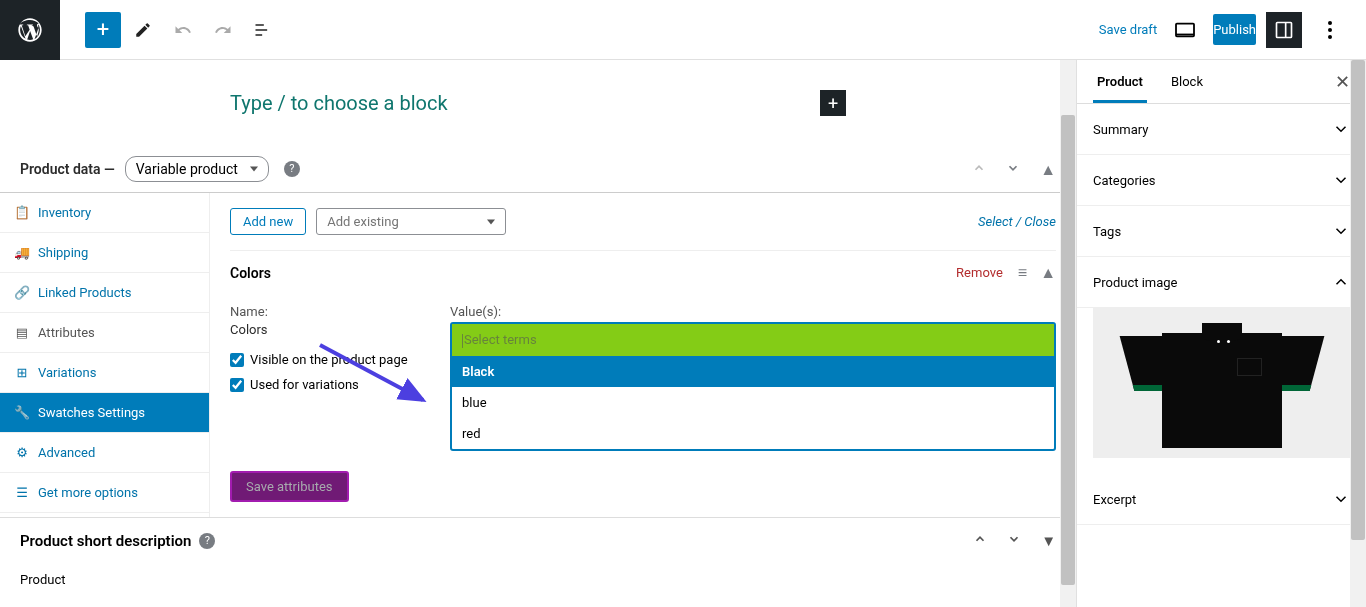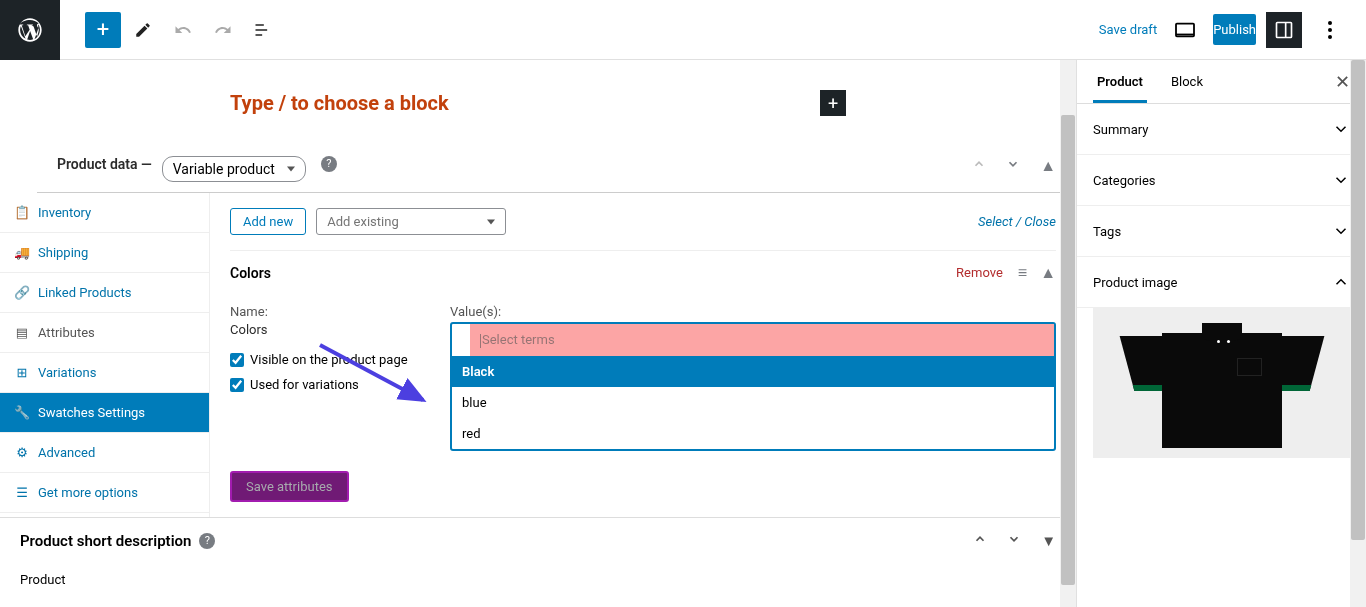--- a/index.html
+++ b/index.html
@@ -18,24 +18,24 @@
 .publish-btn { background: #007cba; color: #fff; padding: 8px 0; border-radius: 2px; font-size: 13px; cursor: pointer; }
 .settings-toggle { width: 36px; height: 36px; background: #1d2327; display: flex; align-items: center; justify-content: center; color: #fff; cursor: pointer; }
 .options-btn { width: 36px; height: 36px; display: flex; align-items: center; justify-content: center; cursor: pointer; }
 
 .content { display: flex; height: 547px; }
 .main-area { flex: 1; overflow-y: auto; position: relative; }
 .main-scroll { position: absolute; right: 0; top: 0; width: 16px; height: 100%; background: #f1f1f1; }
 .main-thumb { position: absolute; width: 14px; left: 1px; top: 55px; height: 470px; background: #c1c1c1; border-radius: 2px; }
 
 .placeholder-row { display: flex; align-items: center; padding: 30px 230px; }
-.placeholder-text { color: #c2410c; font-size: 20px; font-weight: bold; }
+.placeholder-text { color: #0f766e; font-size: 20px; }
 .add-block { margin-left: auto; width: 26px; height: 26px; background: #1d2327; display: flex; align-items: center; justify-content: center; color: #fff; cursor: pointer; font-size: 18px; }
 
-.product-data-bar { display: flex; align-items: flex-start; padding: 10px 20px; border-bottom: 1px solid #ccc; margin-left: 37px; }
+.product-data-bar { display: flex; align-items: center; padding: 10px 20px; border-bottom: 1px solid #ccc; }
 .pd-label { font-size: 14px; color: #2c2c2c; font-weight: 600; margin-right: 10px; }
 .pd-select { border: 1px solid #8c8f94; border-radius: 11px; padding: 4px 30px 4px 10px; font-size: 14px; position: relative; background: #fff; cursor: pointer; }
 .pd-select::after { content: ''; position: absolute; right: 10px; top: 50%; transform: translateY(-50%); border-left: 4px solid transparent; border-right: 4px solid transparent; border-top: 5px solid #555; }
 .pd-help { width: 16px; height: 16px; background: #787c82; color: #fff; border-radius: 50%; font-size: 11px; text-align: center; line-height: 16px; margin-left: 15px; cursor: pointer; }
 .pd-controls { margin-left: auto; display: flex; gap: 20px; color: #787c82; }
 .pd-controls span { cursor: pointer; }
 
 .pd-body { display: flex; }
 .pd-sidebar { width: 210px; border-right: 1px solid #eee; }
 .pd-tab { display: flex; align-items: center; padding: 12px 14px; color: #0073aa; font-size: 13px; cursor: pointer; gap: 8px; border-bottom: 1px solid #eee; }
@@ -59,21 +59,21 @@
 
 .attr-body { display: flex; gap: 40px; padding: 10px 0 20px; position: relative; }
 .attr-left { width: 180px; }
 .attr-label { font-size: 13px; color: #555; margin-bottom: 3px; }
 .attr-name { font-size: 13px; color: #2c2c2c; margin-bottom: 15px; }
 .checkbox-row { display: flex; align-items: center; gap: 6px; margin-bottom: 10px; font-size: 13px; }
 .checkbox-row input { width: 14px; height: 14px; accent-color: #007cba; }
 
 .attr-right { flex: 1; position: relative; }
 .select-box { border: 2px solid #007cba; border-radius: 3px; background: #fff; }
-.select-input { padding: 8px 10px; font-size: 13px; color: #555; background: #fca5a5; margin-left: 18px; }
+.select-input { padding: 8px 10px; font-size: 13px; color: #555; background: #84cc16; }
 .select-input span { opacity: 0.6; }
 .cursor-line { display:inline-block; width:1px; height:14px; background:#555; vertical-align:middle; margin-right:1px; }
 .option { padding: 8px 10px; font-size: 13px; cursor: pointer; }
 .option.highlighted { background: #007cba; color: #fff; font-weight: 600; }
 
 .save-attrs { border: 2px solid #a21caf; background: #701a75; color: #a7aaad; padding: 6px 14px; border-radius: 3px; font-size: 13px; cursor: not-allowed; }
 
 .arrow-overlay { position: absolute; left: 315px; top: 280px; pointer-events: none; z-index: 5; }
 
 .short-desc { display: flex; align-items: center; padding: 14px 20px; border-top: 1px solid #ddd; font-size: 15px; font-weight: 600; }
@@ -330,18 +330,24 @@
         <div class="shirt">
           <div class="shirt-sleeve-l"></div>
           <div class="shirt-sleeve-r"></div>
           <div class="shirt-body"></div>
           <div class="shirt-collar"></div>
           <div class="shirt-buttons"></div>
           <div class="shirt-pocket"></div>
         </div>
       </div>
     </div>
+    <div class="side-section">
+        <span>Excerpt</span>
+        <svg class="chev" viewBox="0 0 24 24" fill="none" stroke="currentColor" stroke-width="2">
+          <polyline points="6 9 12 15 18 9"></polyline>
+        </svg>
+      </div>
 
     <div class="side-scroll">
         <div class="side-thumb"></div>
       </div>
   </div>
 </div>
 
 </body></html>

